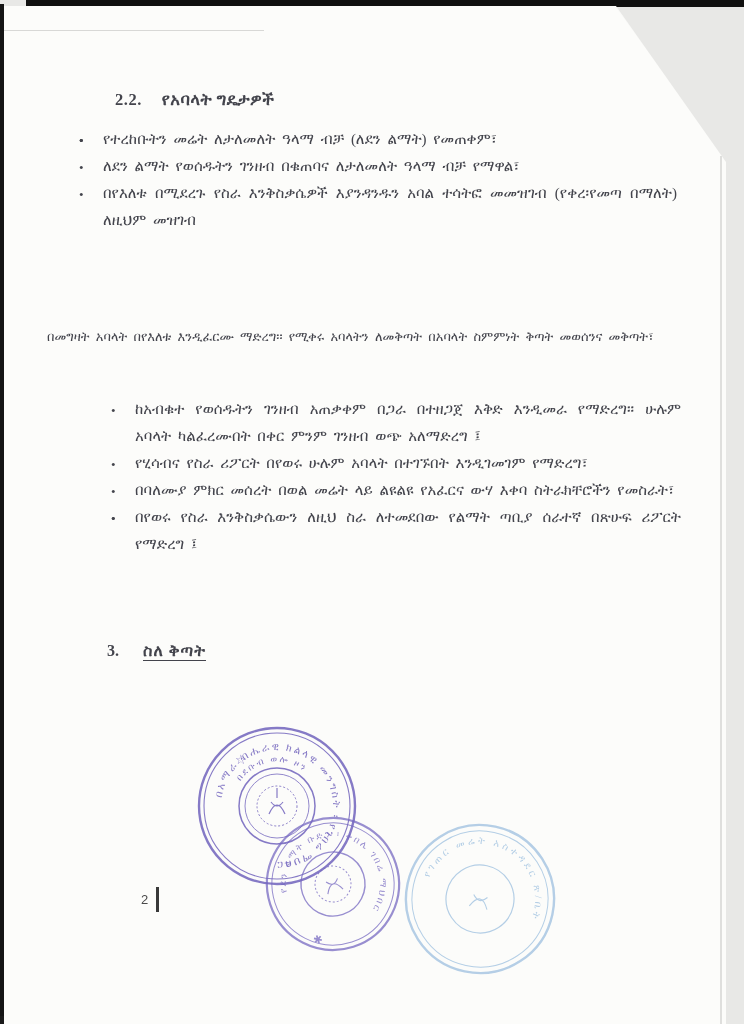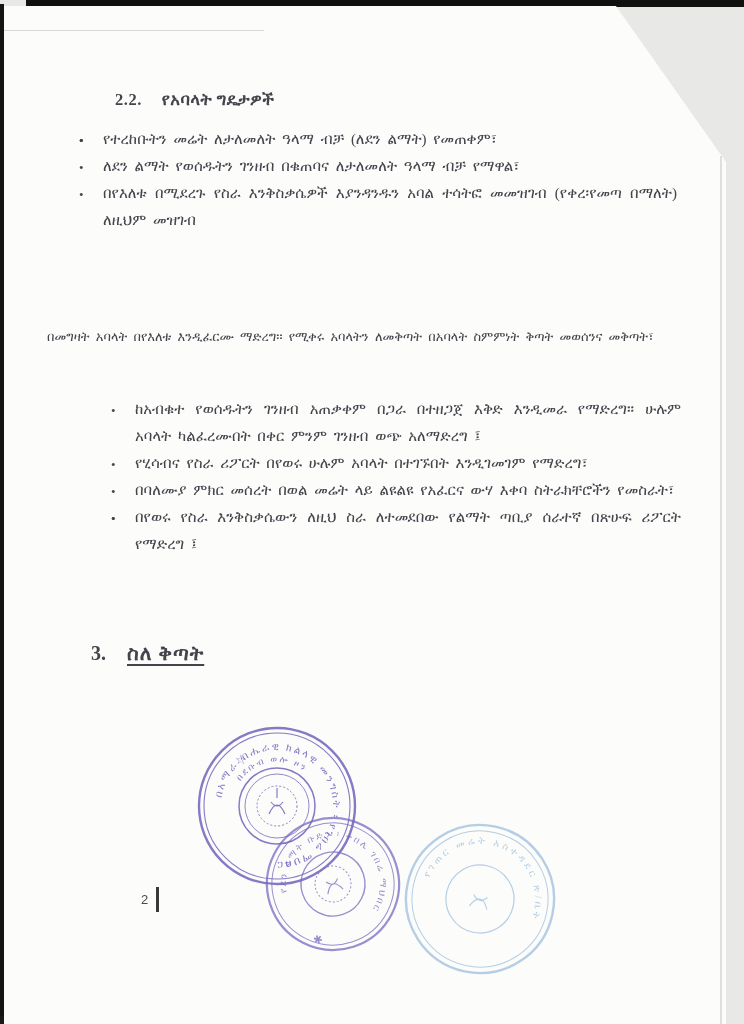--- a/index.html
+++ b/index.html
@@ -34,21 +34,21 @@
   ul.blist{list-style:none;margin:0;padding:0;position:absolute;}
   ul.blist li{position:relative;padding-left:26px;text-align:justify;}
   ul.blist .marker{position:absolute;left:2px;top:1px;font-size:13px;}
   .list-1{left:62px;top:120px;width:600px;font-size:15px;line-height:27px;word-spacing:3px;}
   .list-2{left:94px;top:390px;width:572px;font-size:15px;line-height:27px;word-spacing:3px;}
 
   .para{position:absolute;text-align:justify;font-size:13px;line-height:30px;word-spacing:3px;}
   .para-1{left:32px;top:316px;width:632px;}
   .para-2{left:32px;top:668px;width:634px;}
 
-  .h3{position:absolute;left:76px;top:636px;font-size:20px;font-weight:bold;}
+  .h3{position:absolute;left:92px;top:636px;font-size:16px;font-weight:bold;}
   .h3 .num{display:inline-block;width:36px;}
   .h3 .title{text-decoration:underline;text-underline-offset:4px;letter-spacing:1px;}
 
   .stamps{position:absolute;left:170px;top:712px;width:392px;height:264px;mix-blend-mode:multiply;}
   .pageno{position:absolute;left:126px;top:886px;font-size:13px;color:#4a4a4a;font-family:"Liberation Sans",sans-serif;}
   .cursor-mark{position:absolute;left:141px;top:881px;width:3px;height:25px;background:#242424;opacity:.9;}
 </style>
 </head>
 <body>
 

